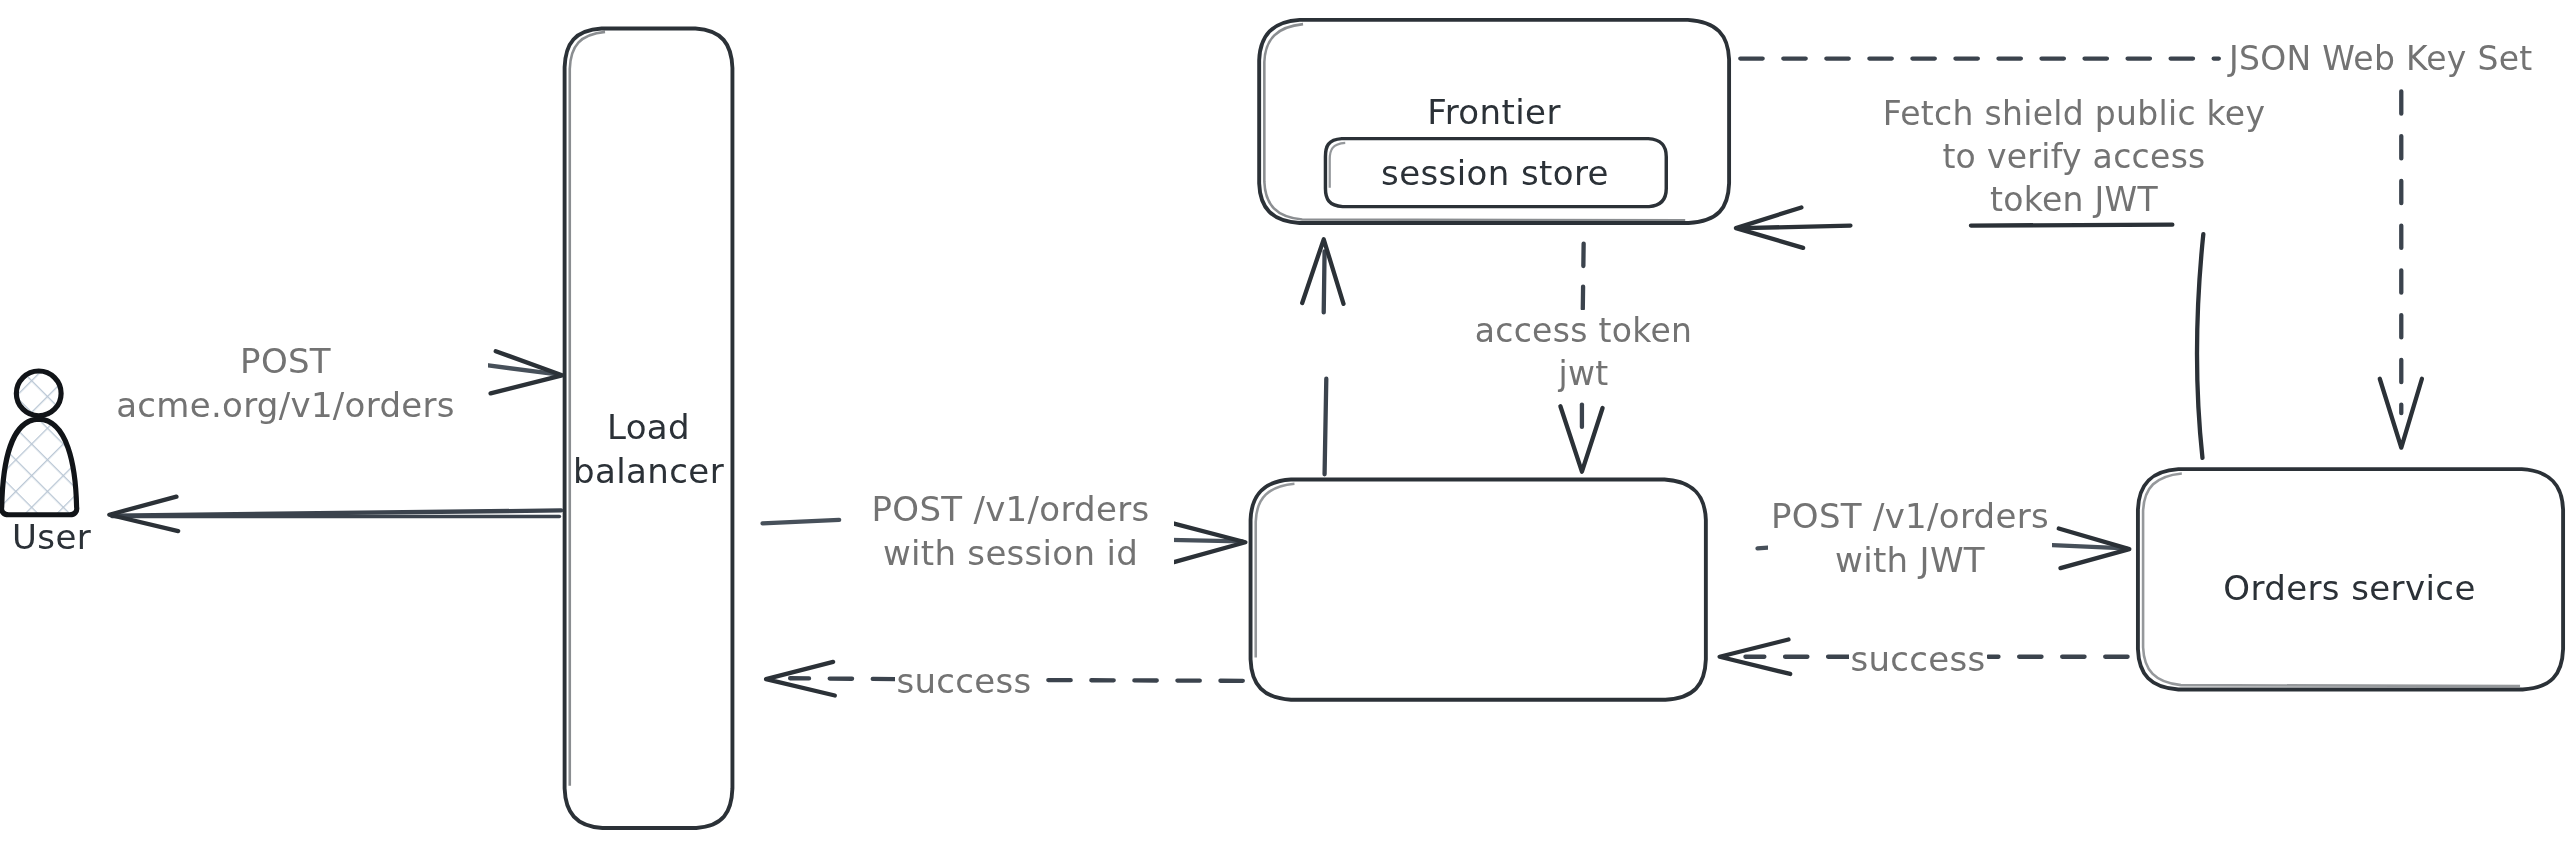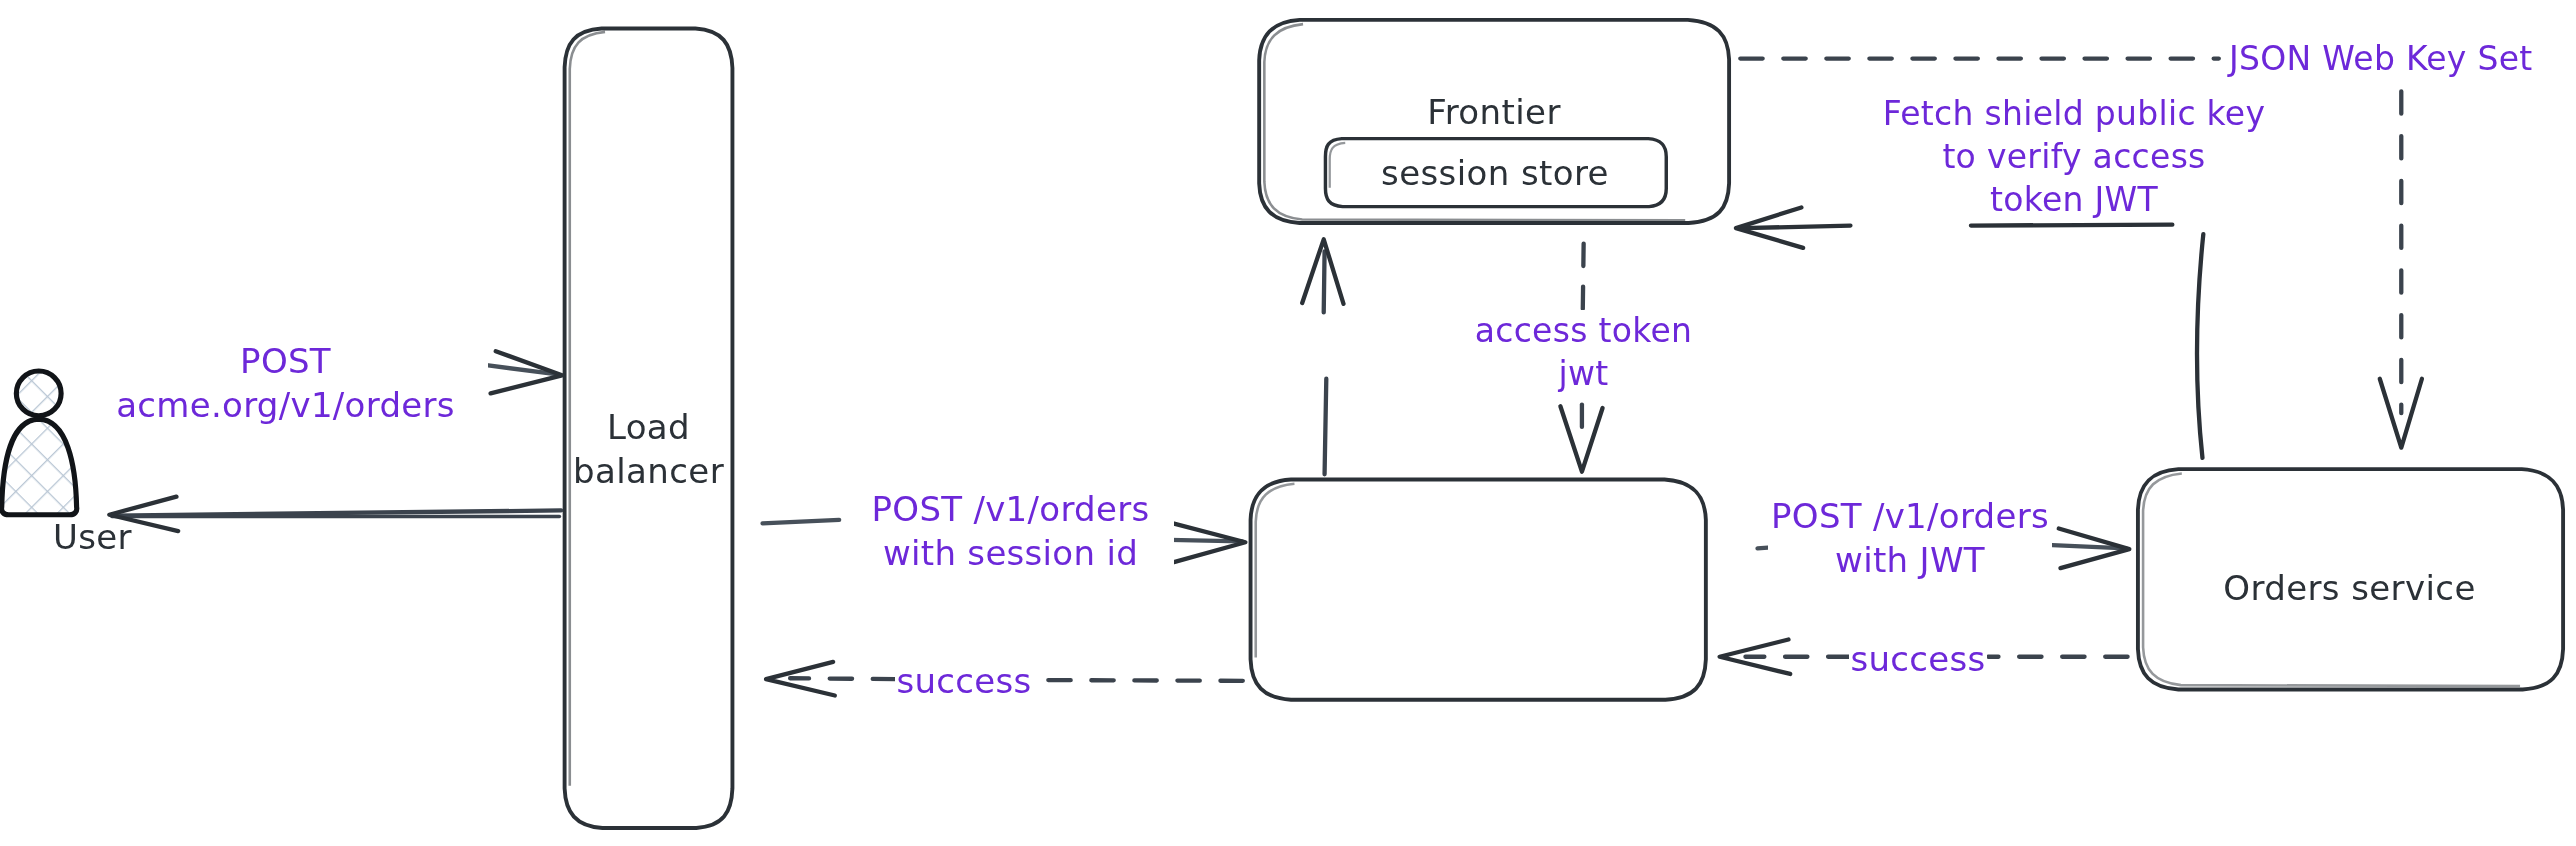--- a/index.html
+++ b/index.html
@@ -12,21 +12,21 @@
     color:#2b3137;
     font-family:"DejaVu Sans", sans-serif;
     text-align:center;
     line-height:1.28;
     white-space:pre-line;
     letter-spacing:0.4px;
     user-select:none;
   }
   .edgeLabel{
     position:absolute;
-    color:#6d28d9;
+    color:#737373;
     font-family:"DejaVu Sans", sans-serif;
     text-align:center;
     line-height:1.3;
     white-space:pre-line;
     letter-spacing:0.3px;
     user-select:none;
     background:#fff;
   }
   .sz40{font-size:34px;}
   .sz38{font-size:33px;}
@@ -139,21 +139,21 @@
   <div class="nodeLabel sz40" style="left:564px;top:406px;width:169px;">Load
 balancer</div>
 
   <div class="nodeLabel sz40" style="left:1258px;top:91px;width:472px;">Frontier</div>
 
   <div class="nodeLabel sz40" style="left:1325px;top:152px;width:340px;">session store</div>
 
 
   <div class="nodeLabel sz40" style="left:2136px;top:567px;width:427px;">Orders service</div>
 
-  <div class="nodeLabel sz40" style="left:0px;top:516px;width:110px;text-align:right;padding-left:22px;">User</div>
+  <div class="nodeLabel sz40" style="left:0px;top:516px;width:110px;text-align:left;padding-left:12px;">User</div>
 
   <div class="edgeLabel sz40" style="left:83px;top:339px;width:405px;">POST
 acme.org/v1/orders</div>
 
   <div class="edgeLabel sz40" style="left:847px;top:487px;width:327px;">POST /v1/orders
 with session id</div>
 
   <div class="edgeLabel sz40" style="left:895px;top:659px;width:138px;">success</div>
 
 

